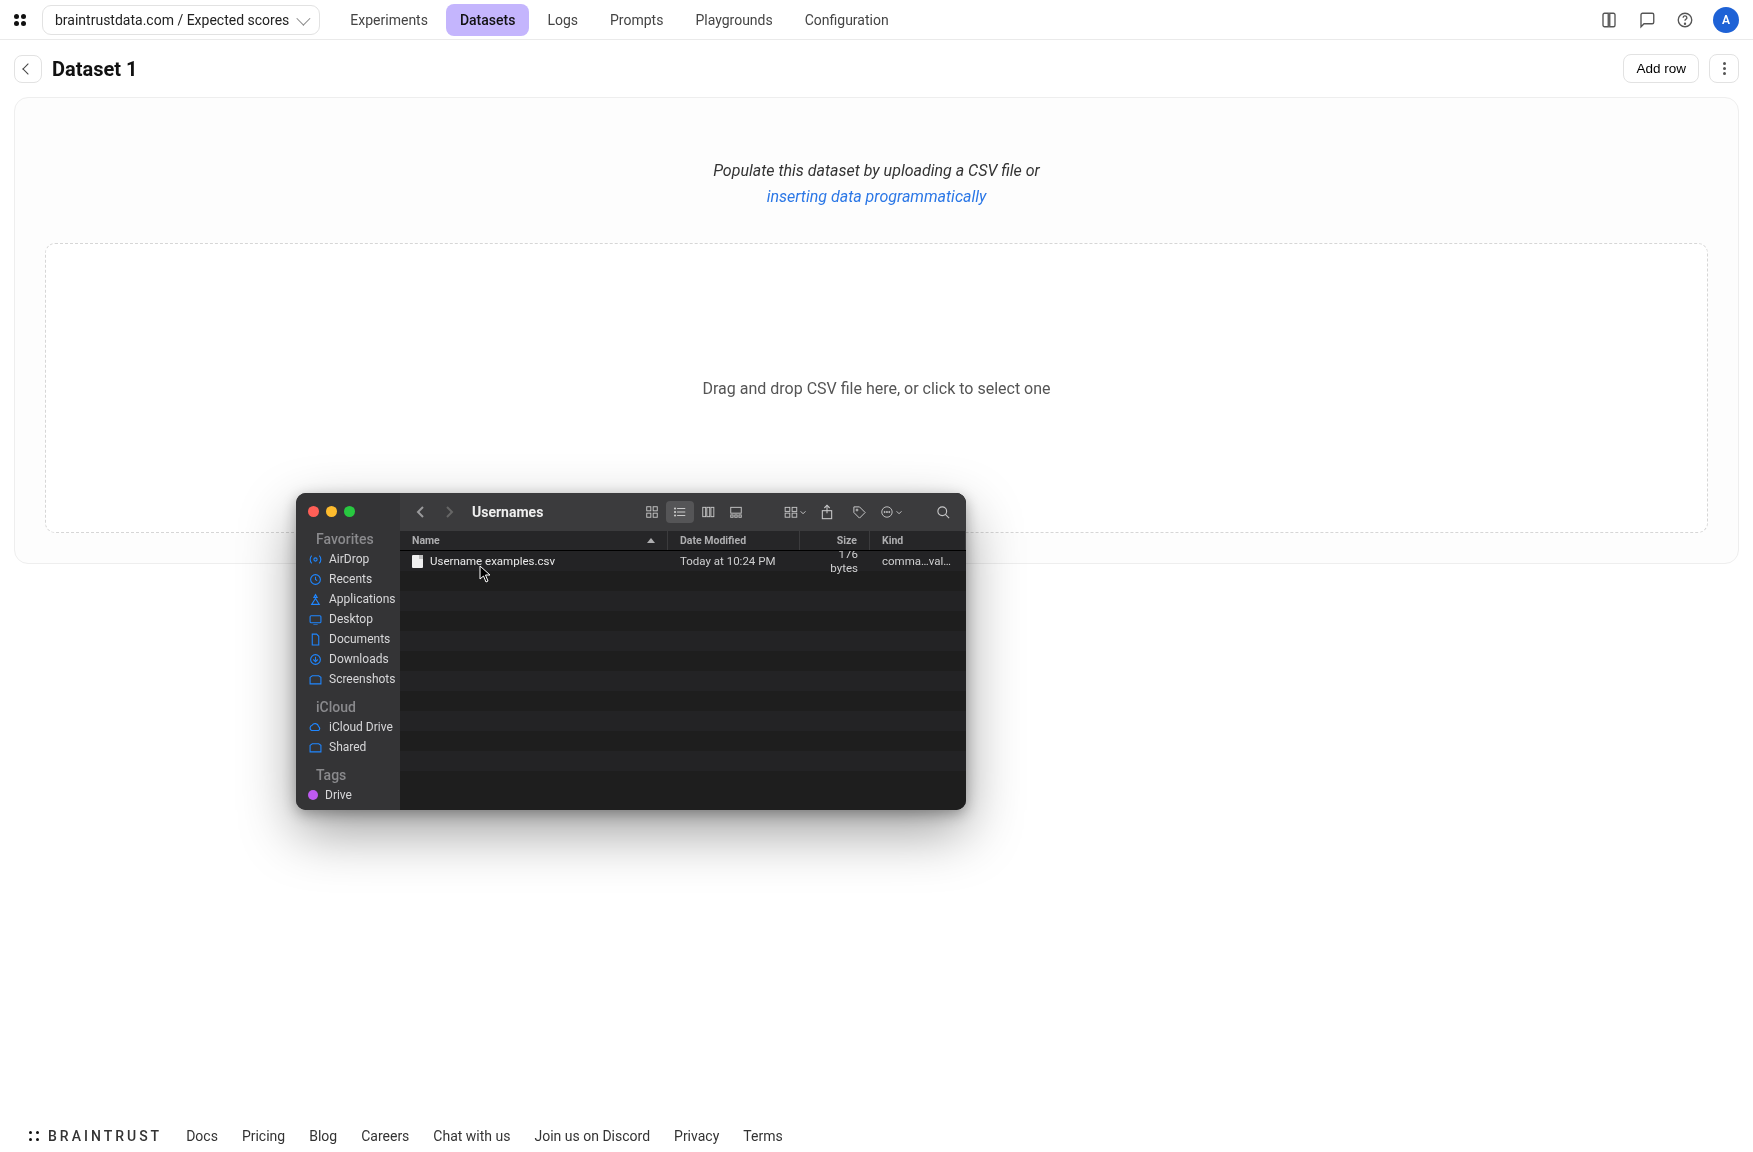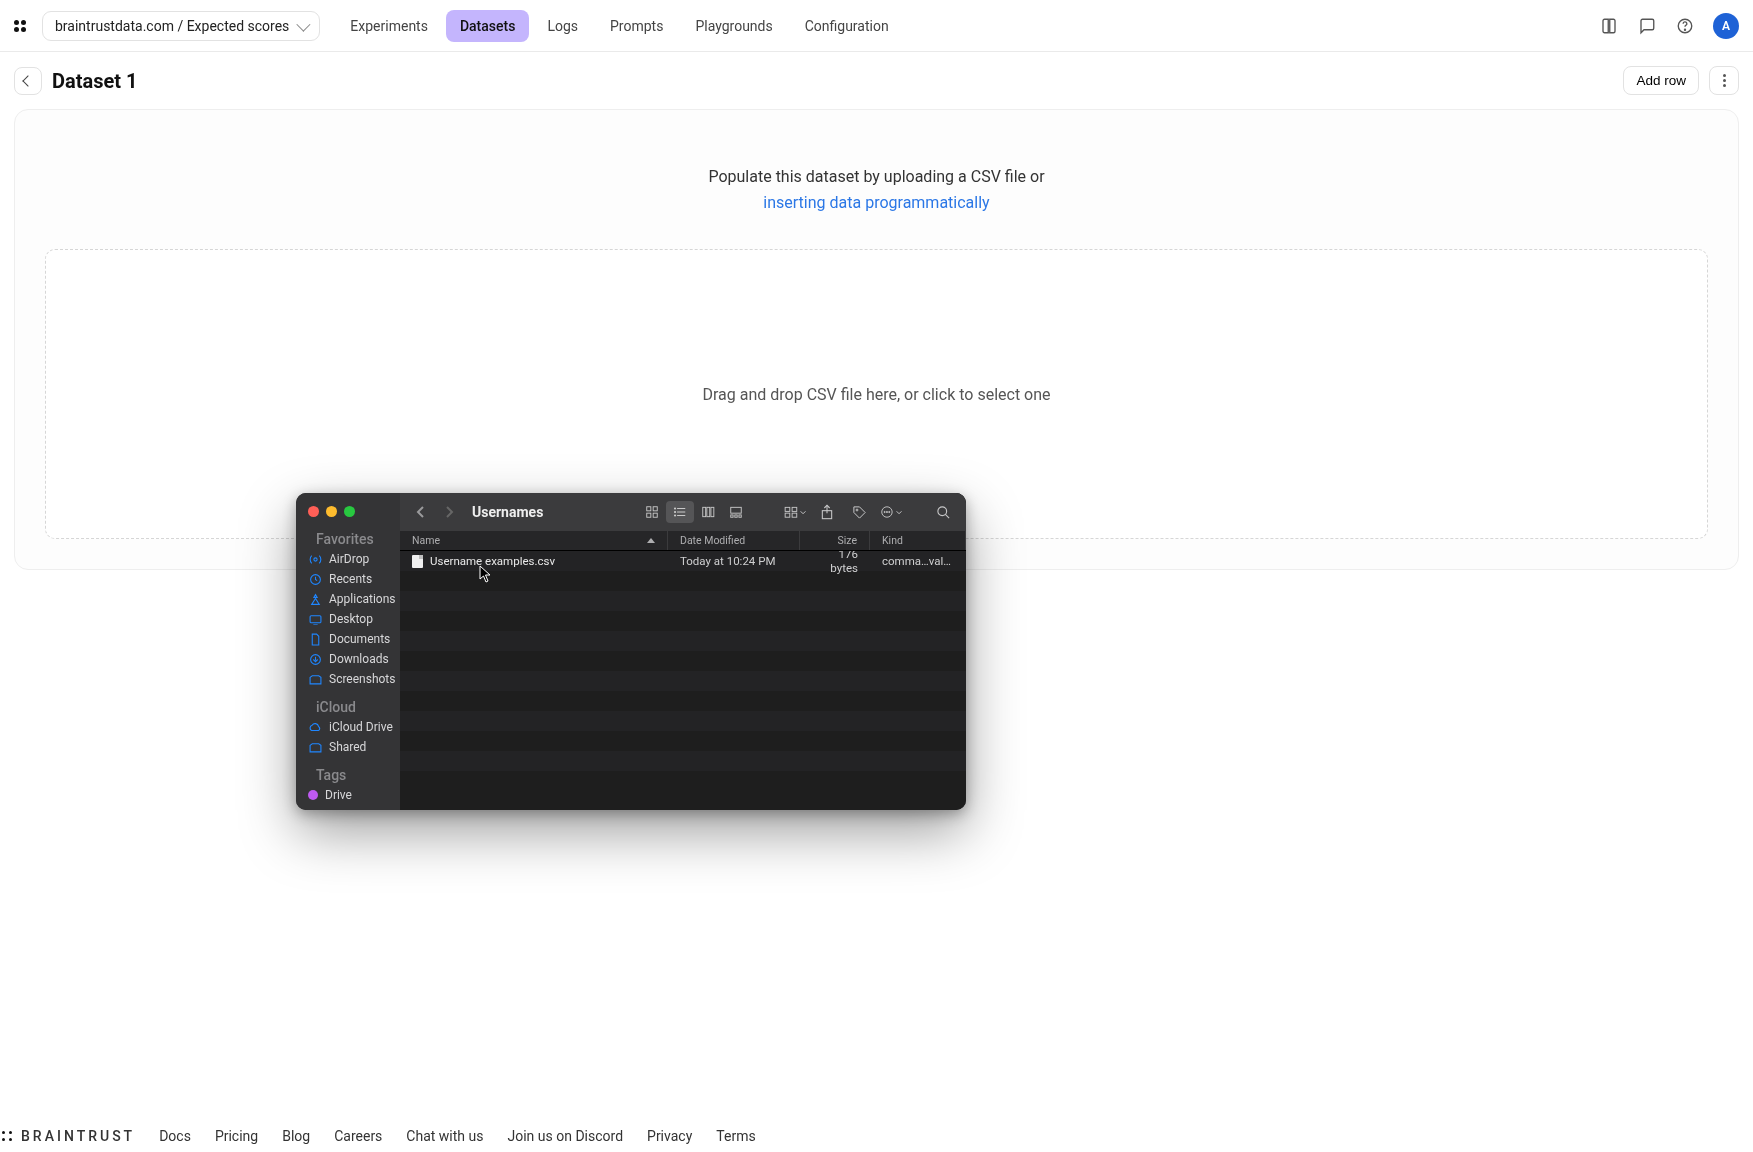--- a/index.html
+++ b/index.html
@@ -9,21 +9,21 @@
     font-size: 14px;
     color: #111;
     background: #fff;
     position: relative;
   }
 
   
   .topbar {
     display: flex;
     align-items: center;
-    height: 52px;
+    height: 40px;
     padding: 0 14px;
     border-bottom: 1px solid #eaeaea;
     gap: 10px;
   }
   .logo-dots {
     width: 18px; height: 18px;
     display: flex; flex-wrap: wrap;
     gap: 2px;
     align-content: center;
   }
@@ -82,21 +82,21 @@
 
   
   .main-card {
     margin: 14px;
     border: 1px solid #eee;
     border-radius: 14px;
     padding: 30px 30px 30px 30px;
     background:#fdfdfd;
   }
   .empty-title { font-size: 20px; font-weight: 700; text-align:center; margin-top:4px;}
-  .empty-sub { font-size:16px; color:#333; text-align:center; margin-top:24px; line-height:1.6;}
+  .empty-sub { font-size:16px; color:#333; text-align:center; margin-top:30px; line-height:1.6;font-style:italic;}
   .link { color:#2b77e6; cursor:pointer;}
   .dropzone {
     margin-top: 34px;
     border: 1.5px dashed #d6d6d6;
     border-radius: 10px;
     height: 290px;
     display:flex; align-items:center; justify-content:center;
     color:#555; font-size:16px;
     background:#fff;
     cursor:pointer;
@@ -137,21 +137,21 @@
   .nav-chev{ color:#9a9a9c; font-size:16px; cursor:pointer; padding:0 4px;}
   .nav-chev.disabled{color:#666;}
   .folder-name{font-weight:700; color:#eee; font-size:14px; margin-left:4px;}
   .tb-spacer{flex:1;}
   .view-group{display:flex; background:transparent;}
   .view-btn{width:28px; height:22px; display:flex; align-items:center; justify-content:center; color:#c8c8c8; cursor:pointer; border-radius:4px;}
   .view-btn.active{background:#555557;}
   .tb-ic{width:22px; height:22px; display:flex; align-items:center; justify-content:center; color:#c6c6c7; cursor:pointer;}
 
   .col-head{ height:20px; background:#262628; display:flex; font-size:10.5px; color:#aeaeb0; border-bottom:1px solid #000;}
-  .col-head > div{display:flex; align-items:center; padding:0 12px; border-right:1px solid #3b3b3d;}
+  .col-head > div{display:flex; align-items:center; padding:0 12px; border-right:1px solid #3b3b3d;font-weight:bold;}
   .col-name{flex:1; justify-content:space-between;}
   .col-date{width:132px;} .col-size{width:70px; justify-content:flex-end;} .col-kind{width:96px; border-right:none;}
   .sort-caret{ width:0; height:0; border-left:4px solid transparent; border-right:4px solid transparent; border-bottom:5px solid #aeaeb0;}
 
   .rows{flex:1; overflow:hidden;}
   .row{height:20px; display:flex; align-items:center; font-size:11.5px;}
   .row.odd{background:#232325;} .row.even{background:#1e1e1e;}
   .cell-name{flex:1; display:flex; align-items:center; gap:7px; padding:0 12px; color:#e8e8e8;}
   .doc-ic{width:11px; height:13px; background:#efefef; border-radius:1px; position:relative; flex-shrink:0;}
   .doc-ic::after{content:""; position:absolute; right:0; top:0; width:4px; height:4px; background:#bfbfbf;}
@@ -162,21 +162,21 @@
   .cursor-img{
     position:absolute;
     width:12px; height:18px;
     pointer-events:none;
   }
 
   
   .footer{
     position:absolute; left:0; right:0; bottom:8px;
     display:flex; align-items:center; gap:24px;
-    padding: 0 2px;
+    padding: 0 29px;
     font-size:14px; color:#333;
   }
   .footer .brand { display:flex; align-items:center; gap:8px; font-weight:500; letter-spacing:3px;}
   .footer a{color:#333; text-decoration:none; cursor:pointer;}
   .brand-dots{display:grid; grid-template-columns:repeat(2,4px); grid-auto-rows:4px; gap:3px;}
   .brand-dots span{width:3px; height:3px; background:#111; border-radius:50%;}
 
   svg { display:block; }
 </style>
 </head>

